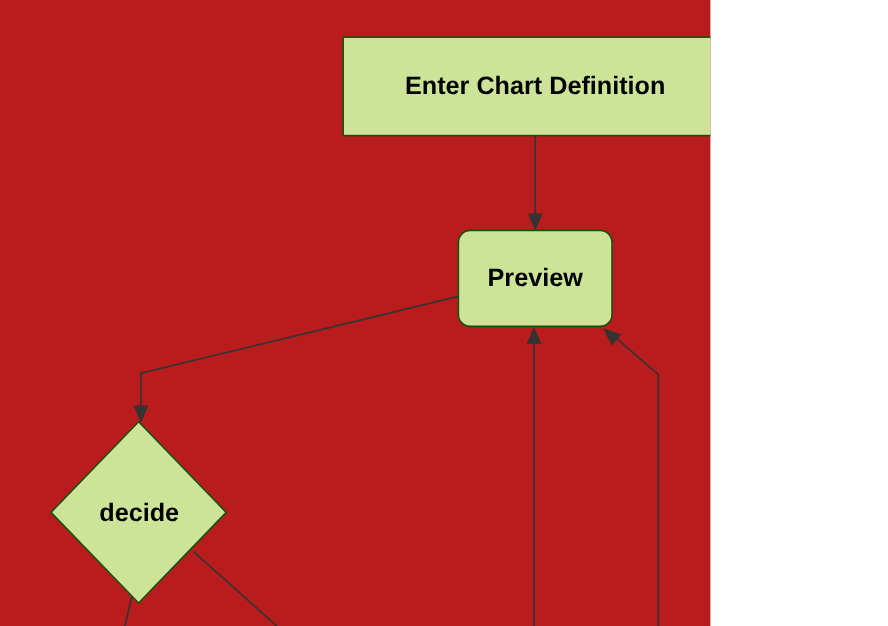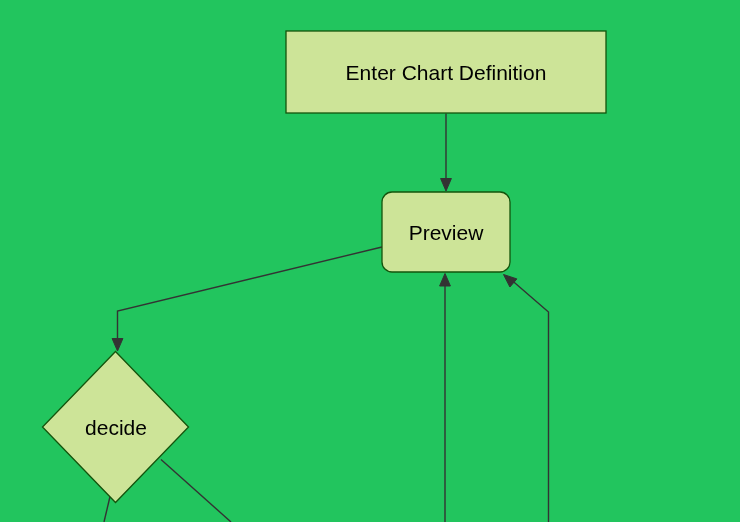--- a/index.html
+++ b/index.html
@@ -2,24 +2,25 @@
 <html><head>
 <meta charset="utf-8">
 <style>
   html, body {
     margin: 0;
     padding: 0;
     background: #ffffff;
   }
   .canvas {
     position: relative;
-    width: 740px;
+    width: 592px;
     height: 522px;
-    background: #22c55e;
+    background: #b91c1c;
     overflow: hidden;
+    font-weight: bold;
   }
   svg.flowchart {
     display: block;
     width: 740px;
     height: 522px;
   }
   svg.flowchart text {
     font-family: "Liberation Sans", "DejaVu Sans", sans-serif;
     font-size: 21px;
     text-anchor: middle;

